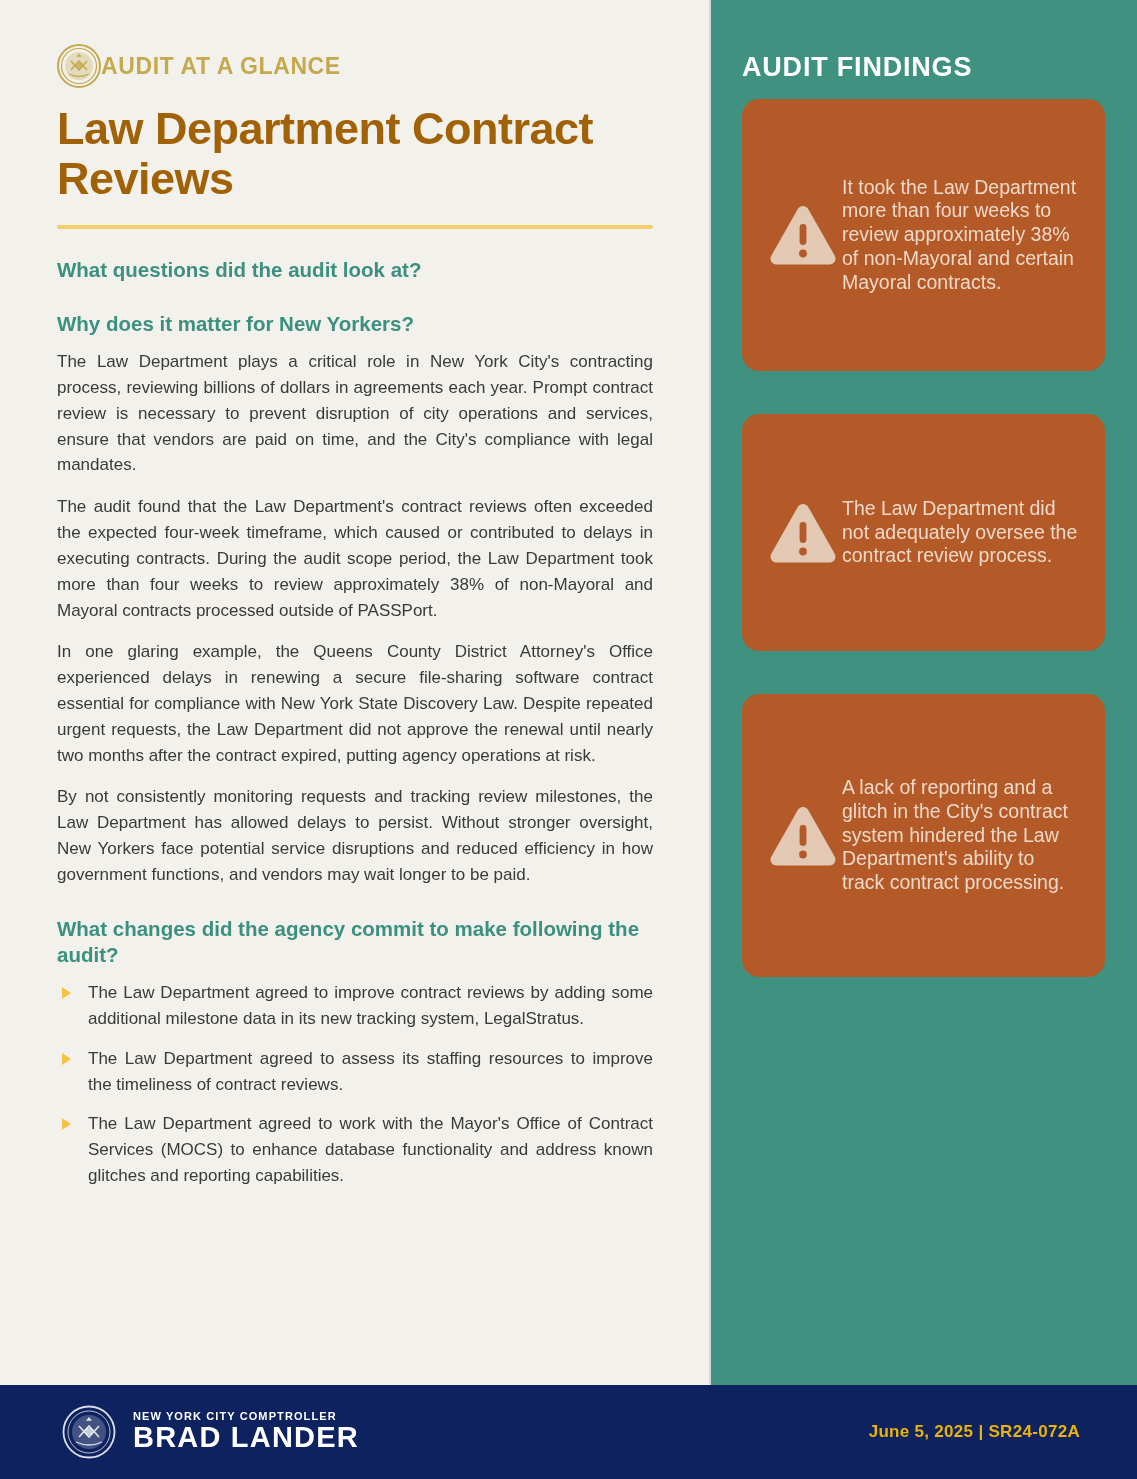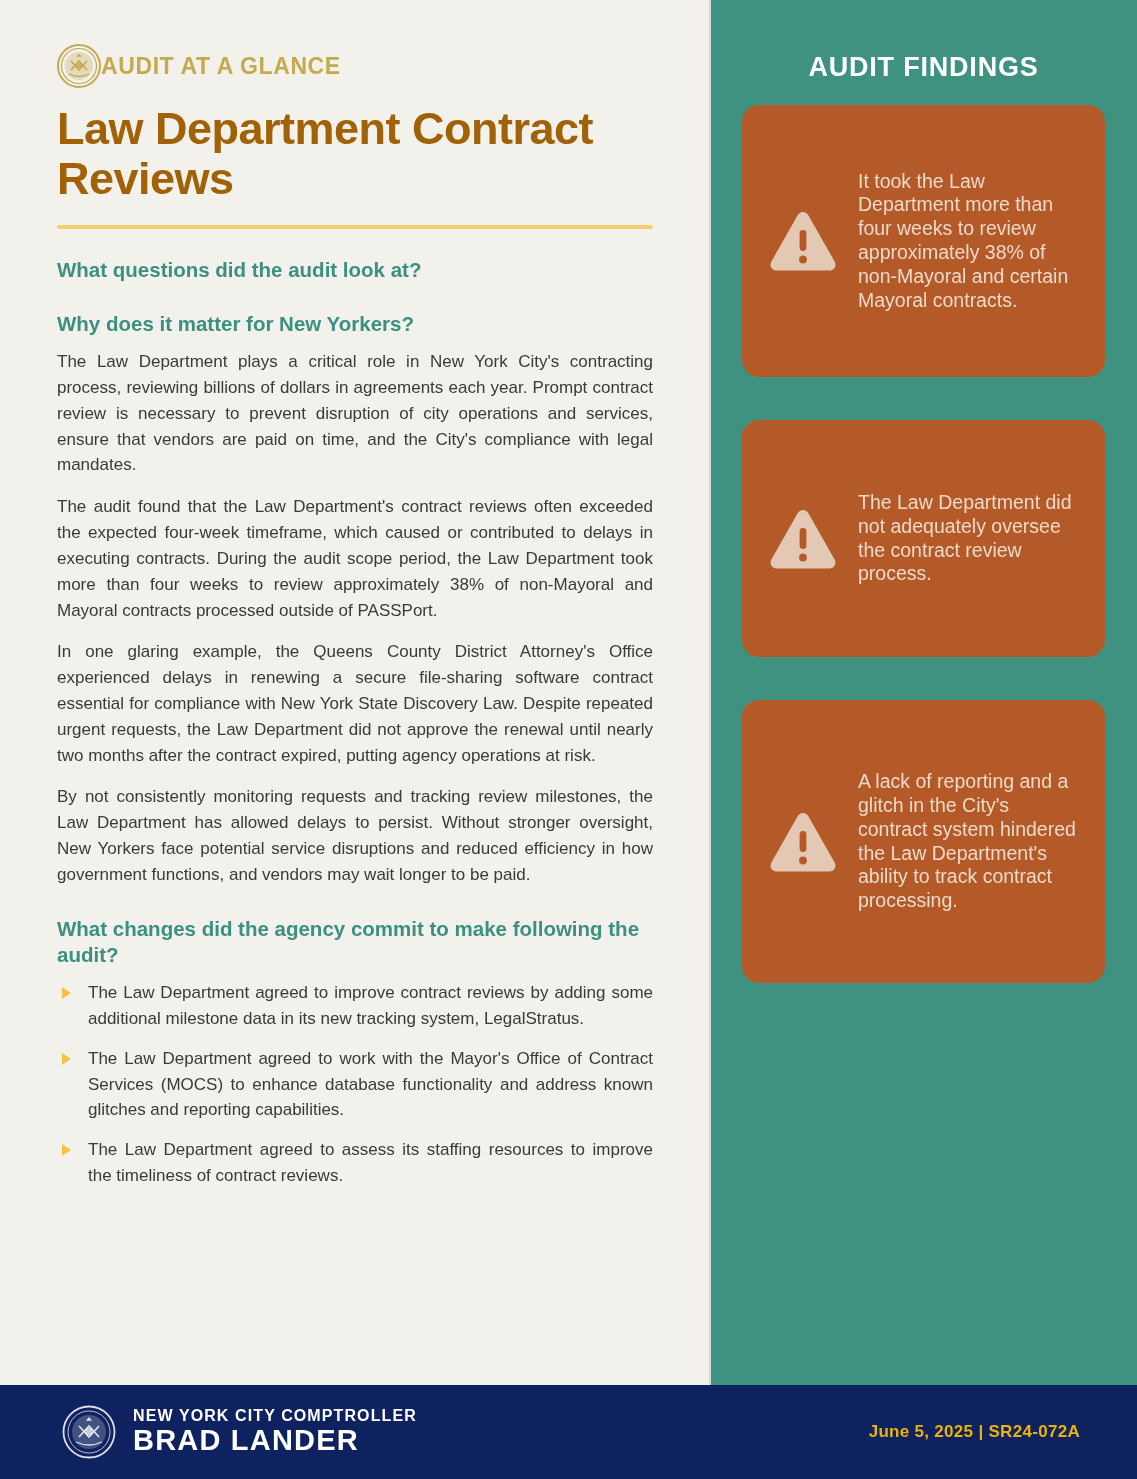--- a/index.html
+++ b/index.html
@@ -117,31 +117,29 @@
     border-left: 9px solid #F5C242;
     border-top: 6.5px solid transparent;
     border-bottom: 6.5px solid transparent;
   }
 
   
   .findings-title {
     font-size: 27px;
     font-weight: bold;
     color: #FFFFFF;
-    text-align: center;
     letter-spacing: 0.8px;
-    margin-bottom: 22px;
+    margin-bottom: 16px;
   }
 
   .finding-card {
     background: #B35A28;
     border-radius: 17px;
     display: flex;
     align-items: center;
-    gap: 16px;
     padding: 26px 26px 26px 22px;
     margin-bottom: 43px;
   }
   .finding-card.c1 { min-height: 272px; }
   .finding-card.c2 { min-height: 237px; }
   .finding-card.c3 { min-height: 283px; }
 
   .warn-icon { flex: 0 0 78px; width: 78px; height: 70px; }
 
   .finding-text {
@@ -159,21 +157,21 @@
     background: #0E2260;
     display: flex;
     align-items: center;
     justify-content: space-between;
     padding: 0 57px 0 62px;
   }
   .brand { display: flex; align-items: center; gap: 17px; }
   .footer-seal { width: 54px; height: 54px; flex: 0 0 54px; }
   .brand-lines { color: #FFFFFF; }
   .brand-top {
-    font-size: 16px;
+    font-size: 11px;
     font-weight: bold;
     letter-spacing: 1.1px;
     line-height: 1.15;
   }
   .brand-bottom {
     font-size: 29px;
     font-weight: bold;
     letter-spacing: 1.2px;
     line-height: 1.1;
   }
@@ -221,25 +219,25 @@
       <p class="para">By not consistently monitoring requests and tracking review milestones, the Law Department has allowed delays to persist. Without stronger oversight, New Yorkers face potential service disruptions and reduced efficiency in how government functions, and vendors may wait longer to be paid.</p>
 
       <h2 class="section-heading spaced">What changes did the agency commit to make following the audit?</h2>
       <ul class="bullets">
         <li>
           <span class="tri-bullet"></span>
           <span>The Law Department agreed to improve contract reviews by adding some additional milestone data in its new tracking system, LegalStratus.</span>
         </li>
         <li>
           <span class="tri-bullet"></span>
-          <span>The Law Department agreed to work with the Mayor's Office of Contract Services (MOCS) to enhance database functionality and address known glitches and reporting capabilities.</span>
+          <span>The Law Department agreed to assess its staffing resources to improve the timeliness of contract reviews.</span>
         </li>
         <li>
           <span class="tri-bullet"></span>
-          <span>The Law Department agreed to assess its staffing resources to improve the timeliness of contract reviews.</span>
+          <span>The Law Department agreed to work with the Mayor's Office of Contract Services (MOCS) to enhance database functionality and address known glitches and reporting capabilities.</span>
         </li>
       </ul>
     </div>
 
     <div class="right-col">
       <div class="findings-title">AUDIT FINDINGS</div>
 
       <div class="finding-card c1">
         <span class="warn-icon">
           <svg viewBox="0 0 78 70" width="78" height="70">

